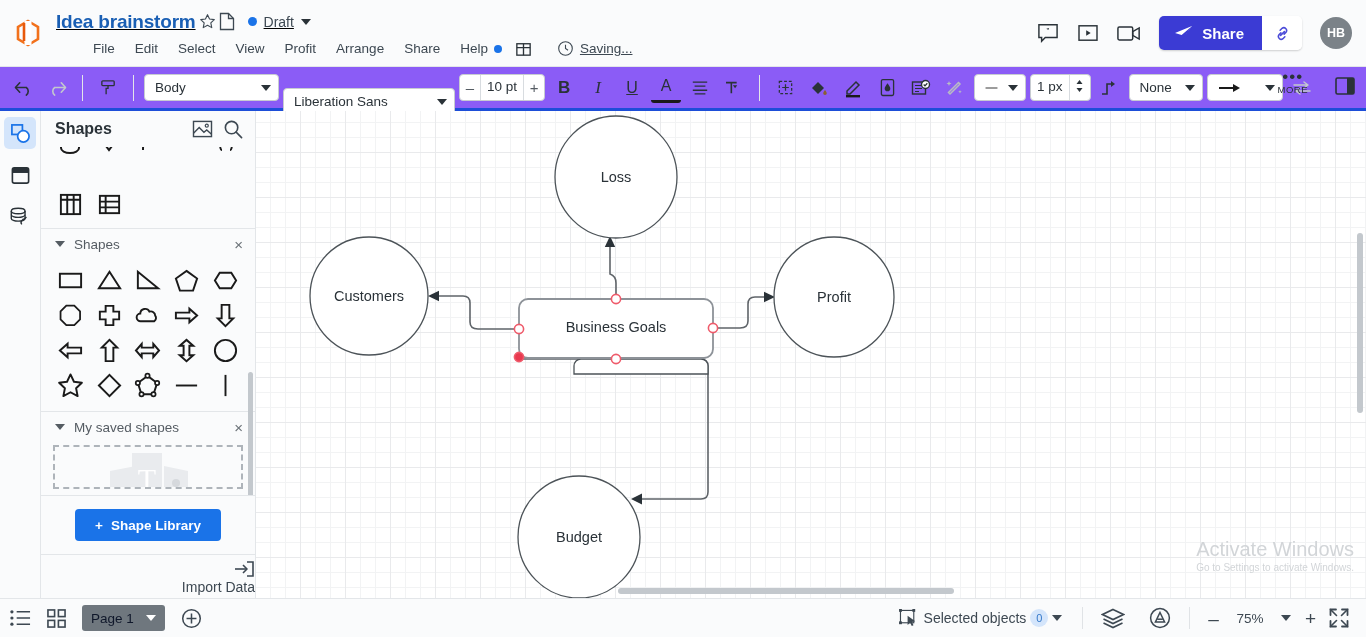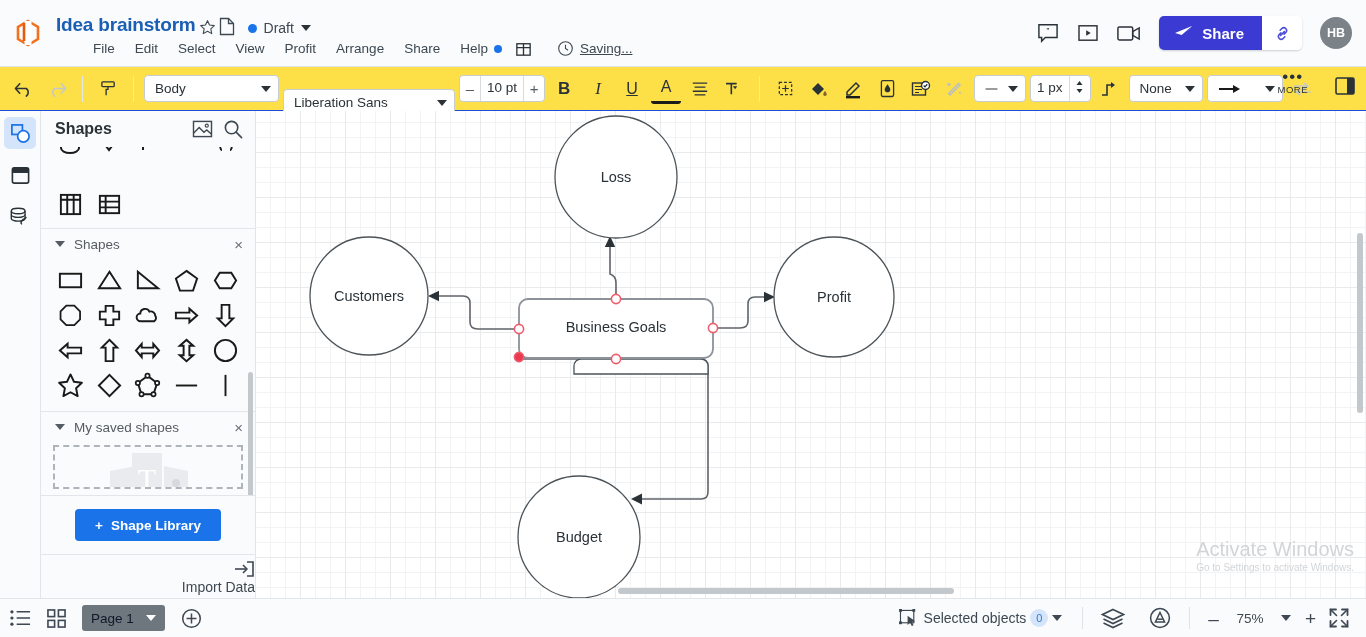--- a/index.html
+++ b/index.html
@@ -8,21 +8,21 @@
 
   .app { position:relative; width:1366px; height:637px; display:flex; flex-direction:column; }
 
   
   .topbar { height:66px; background:#fafbfc; display:flex; align-items:flex-start;
             position:relative; flex:0 0 66px; }
   .logo { width:56px; height:66px; display:flex; align-items:center; justify-content:center; }
   .logo svg { display:block; }
 
   .titleblock { padding-top:7px; }
-  .titlerow { display:flex; align-items:flex-end; gap:3px; height:29px; }
+  .titlerow { display:flex; align-items:center; gap:3px; height:29px;text-decoration:underline; }
   .doctitle { font-size:19px; font-weight:bold; color:#1a5fb4; letter-spacing:-0.2px; }
   .ticon { color:#3d4852; display:flex; align-items:center; cursor:pointer; }
   .draft { display:flex; align-items:center; gap:7px; margin-left:10px; cursor:pointer; }
   .draft-dot { width:9px; height:9px; border-radius:50%; background:#1a73e8; }
   .draft-lbl { font-size:14px; color:#3d4852; }
   .caret { width:0;height:0;border-left:5px solid transparent;border-right:5px solid transparent;
            border-top:6px solid #2a3238; }
 
   .menurow { display:flex; align-items:center; gap:0; margin-top:2px;margin-left:35px; }
   .menuitem { font-size:13.5px; color:#3d4852; padding:3px 10px; cursor:pointer; white-space:nowrap; }
@@ -39,22 +39,22 @@
               box-shadow:0 1px 2px rgba(0,0,0,.18); }
   .sharebtn { background:#3b3bd4; color:#fff; display:flex; align-items:center; gap:9px;
               padding:0 18px 0 15px; font-size:15px; font-weight:bold; cursor:pointer; }
   .linkbtn { background:#fff; width:40px; display:flex; align-items:center; justify-content:center;
              cursor:pointer; color:#4b4bd8; }
   .avatar { width:32px; height:32px; border-radius:50%; background:#7b8288; color:#fff;
             font-size:12.5px; font-weight:bold; display:flex; align-items:center;
             justify-content:center; cursor:pointer; }
 
   
-  .toolbar { height:45px; flex:0 0 45px; background:#fde047; border-top:1px solid #e3e6e9;
-             border-bottom:1px solid #1d4ed8; display:flex; align-items:center; padding:0 8px;
+  .toolbar { height:45px; flex:0 0 45px; background:#8b5cf6; border-top:1px solid #e3e6e9;
+             border-bottom:3px solid #1d4ed8; display:flex; align-items:center; padding:0 8px;
              gap:4px; position:relative; }
   .tb-btn { width:30px; height:30px; display:flex; align-items:center; justify-content:center;
             cursor:pointer; color:#2a3238; border-radius:3px; }
   .tb-btn.disabled { color:#c3c8cd; }
   .tb-sep { width:1px; height:26px; background:#e3e6e9; margin:0 6px; }
   .select { height:27px; border:1px solid #c7ccd1; border-radius:4px; display:flex;
             align-items:center; padding:0 7px 0 10px; font-size:13.5px; color:#2a3238;
             cursor:pointer; background:#fff; justify-content:space-between; }
   .select .ca { margin-left:10px; width:0;height:0;border-left:5px solid transparent;
                 border-right:5px solid transparent;border-top:6px solid #2a3238; }

